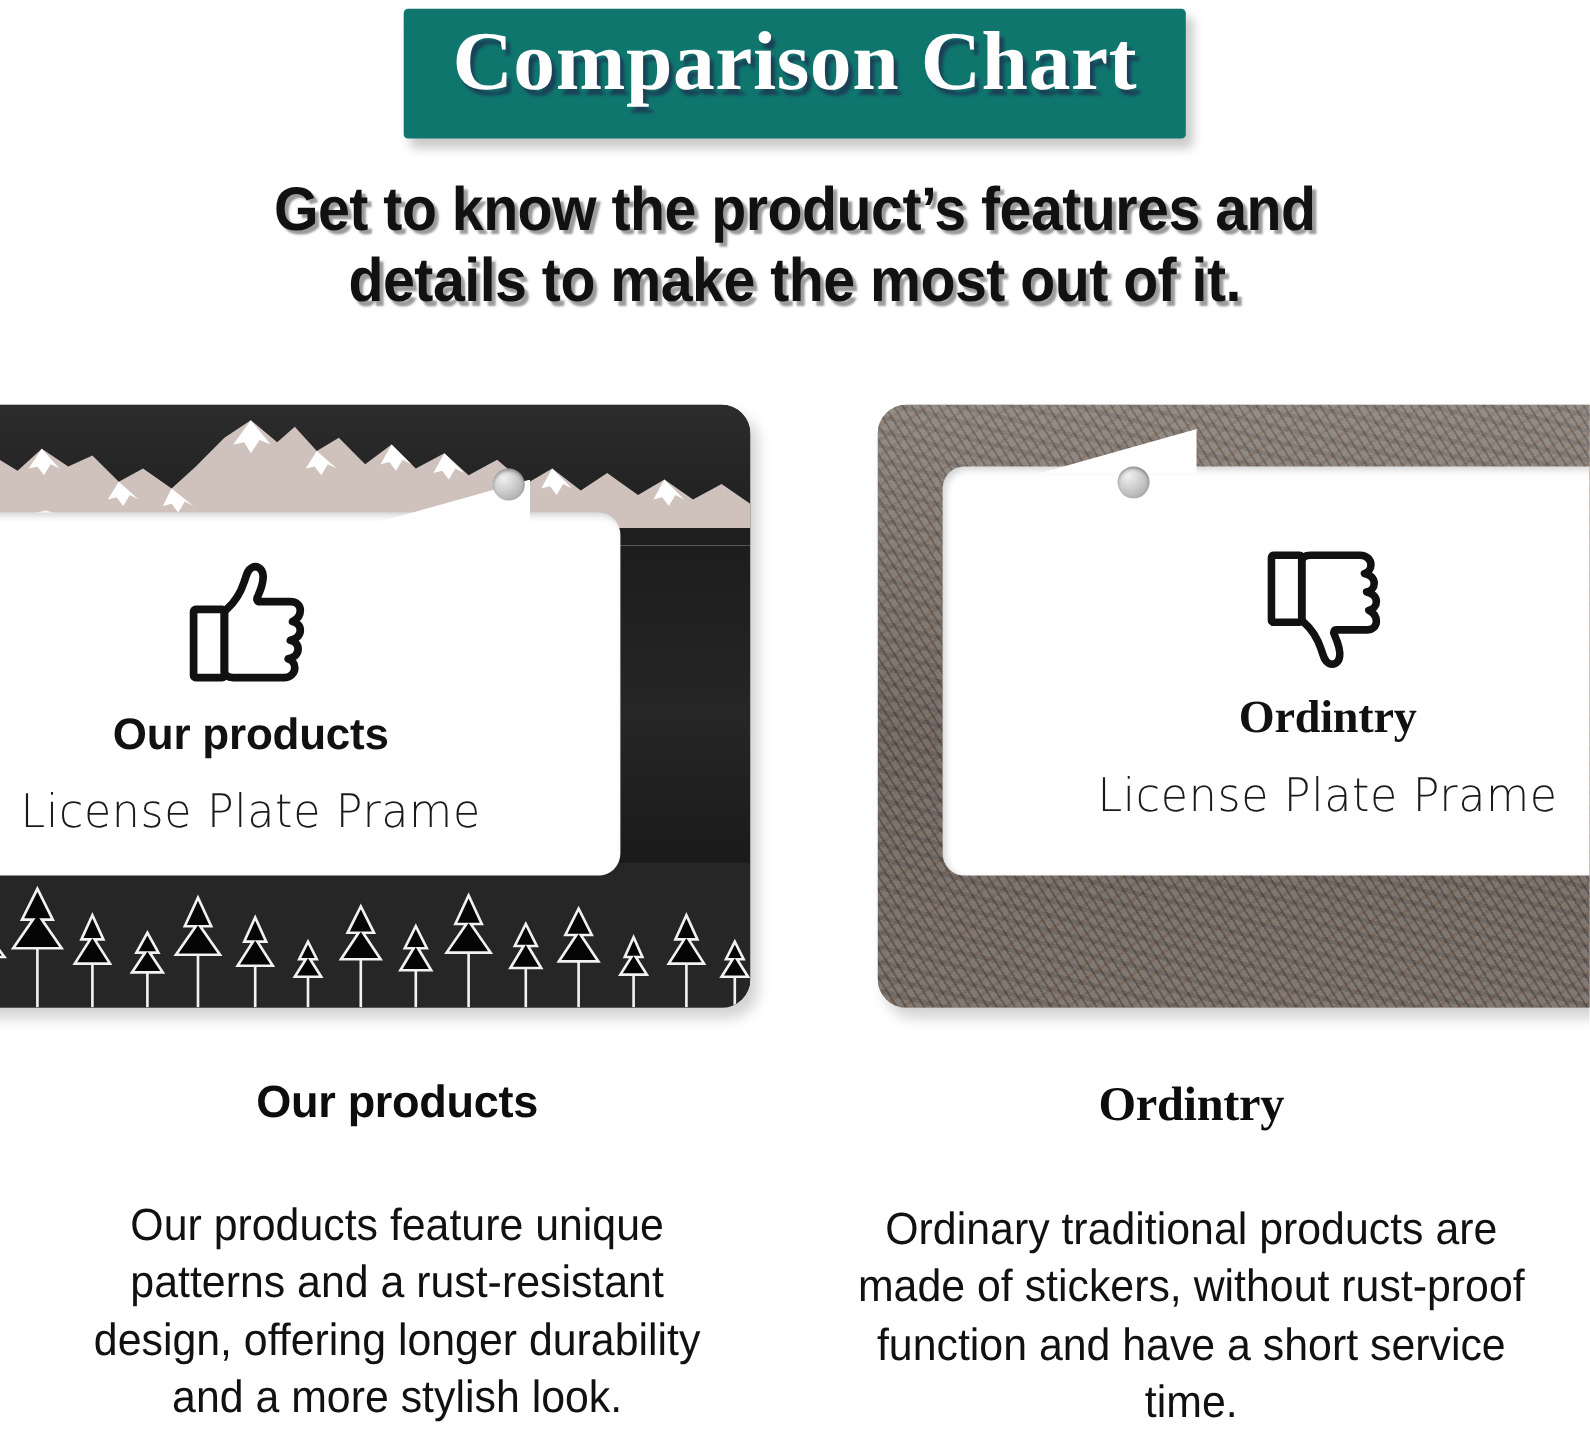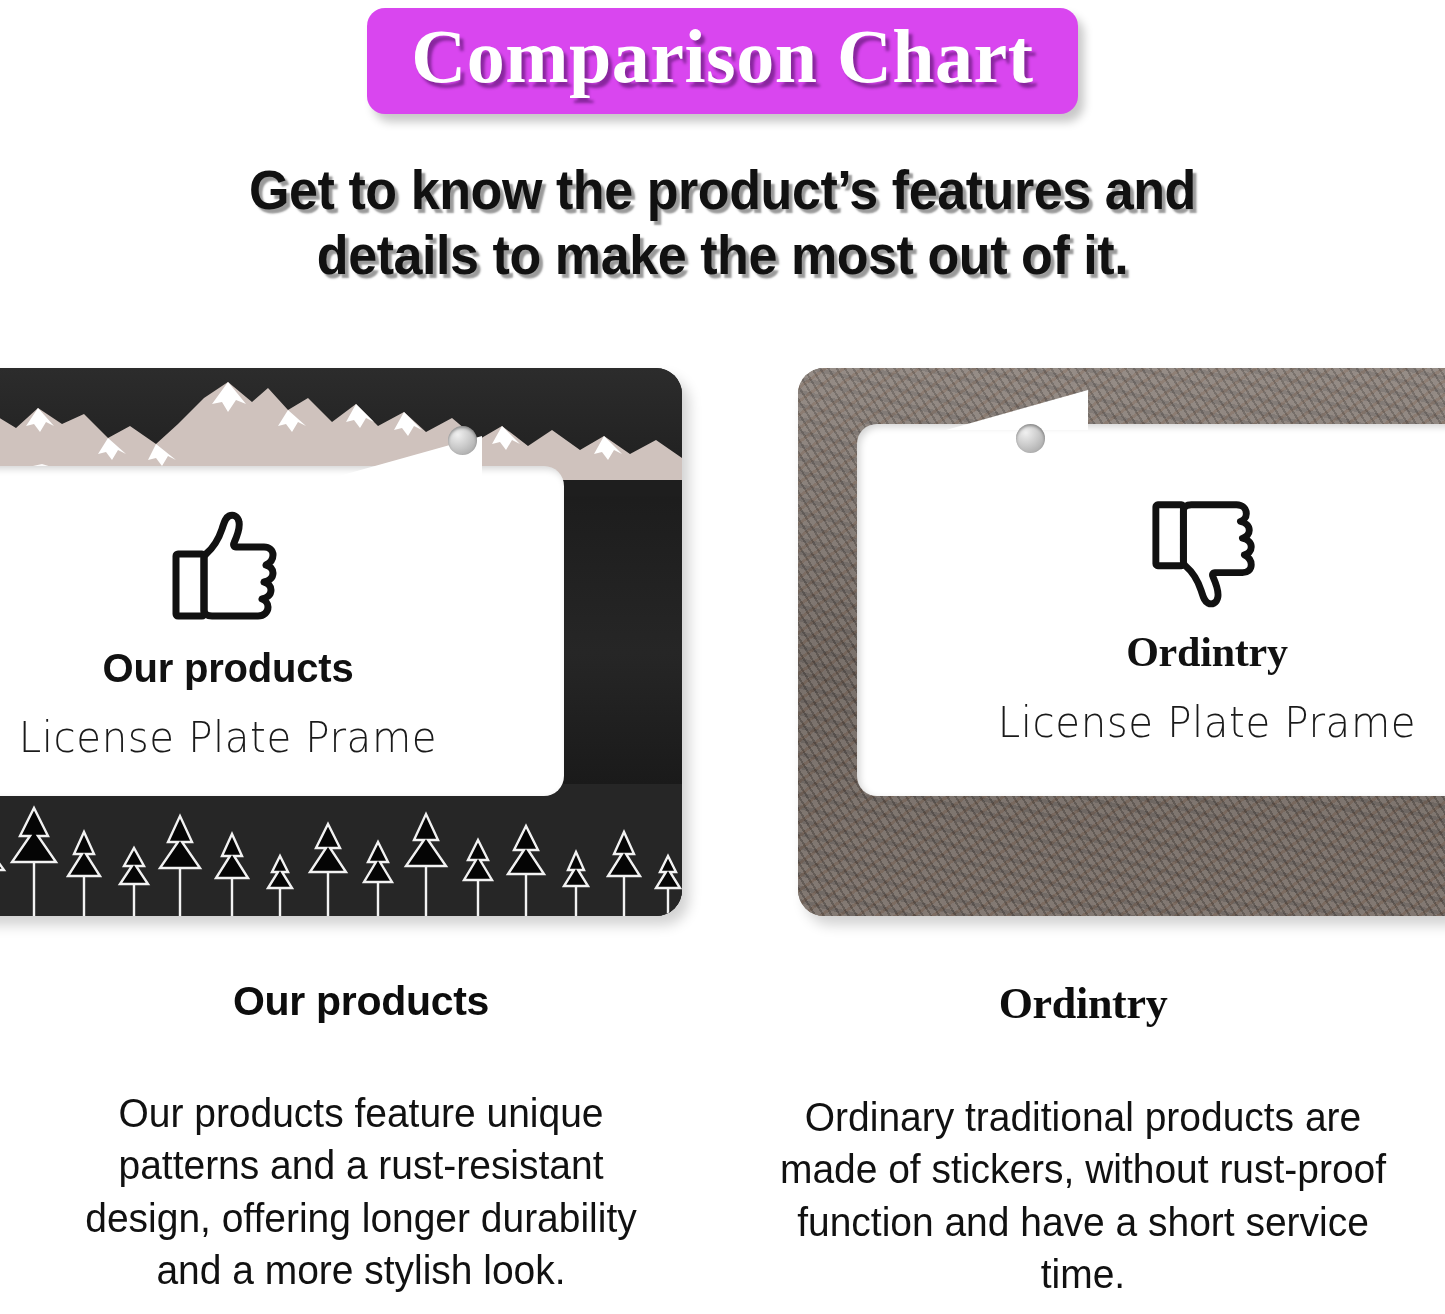--- a/index.html
+++ b/index.html
@@ -18,23 +18,23 @@
 
   
   #banner-wrap {
     position: absolute;
     left: 0; top: 8px;
     width: 1445px;
     display: flex;
     justify-content: center;
   }
   #title-banner {
-    background: #d946ef;
-    border-radius: 18px;
-    padding: 10px 44px 20px 44px;
+    background: #0f766e;
+    border-radius: 4px;
+    padding: 10px 44px 32px 44px;
     box-shadow: 6px 8px 10px rgba(0,0,0,0.22);
     line-height: 1;
   }
   #title-text {
     font-family: "Liberation Serif", "DejaVu Serif", serif;
     font-weight: bold;
     font-size: 76px;
     color: #ffffff;
     letter-spacing: 0.5px;
     text-shadow: 4px 5px 3px rgba(40,0,60,0.45);

